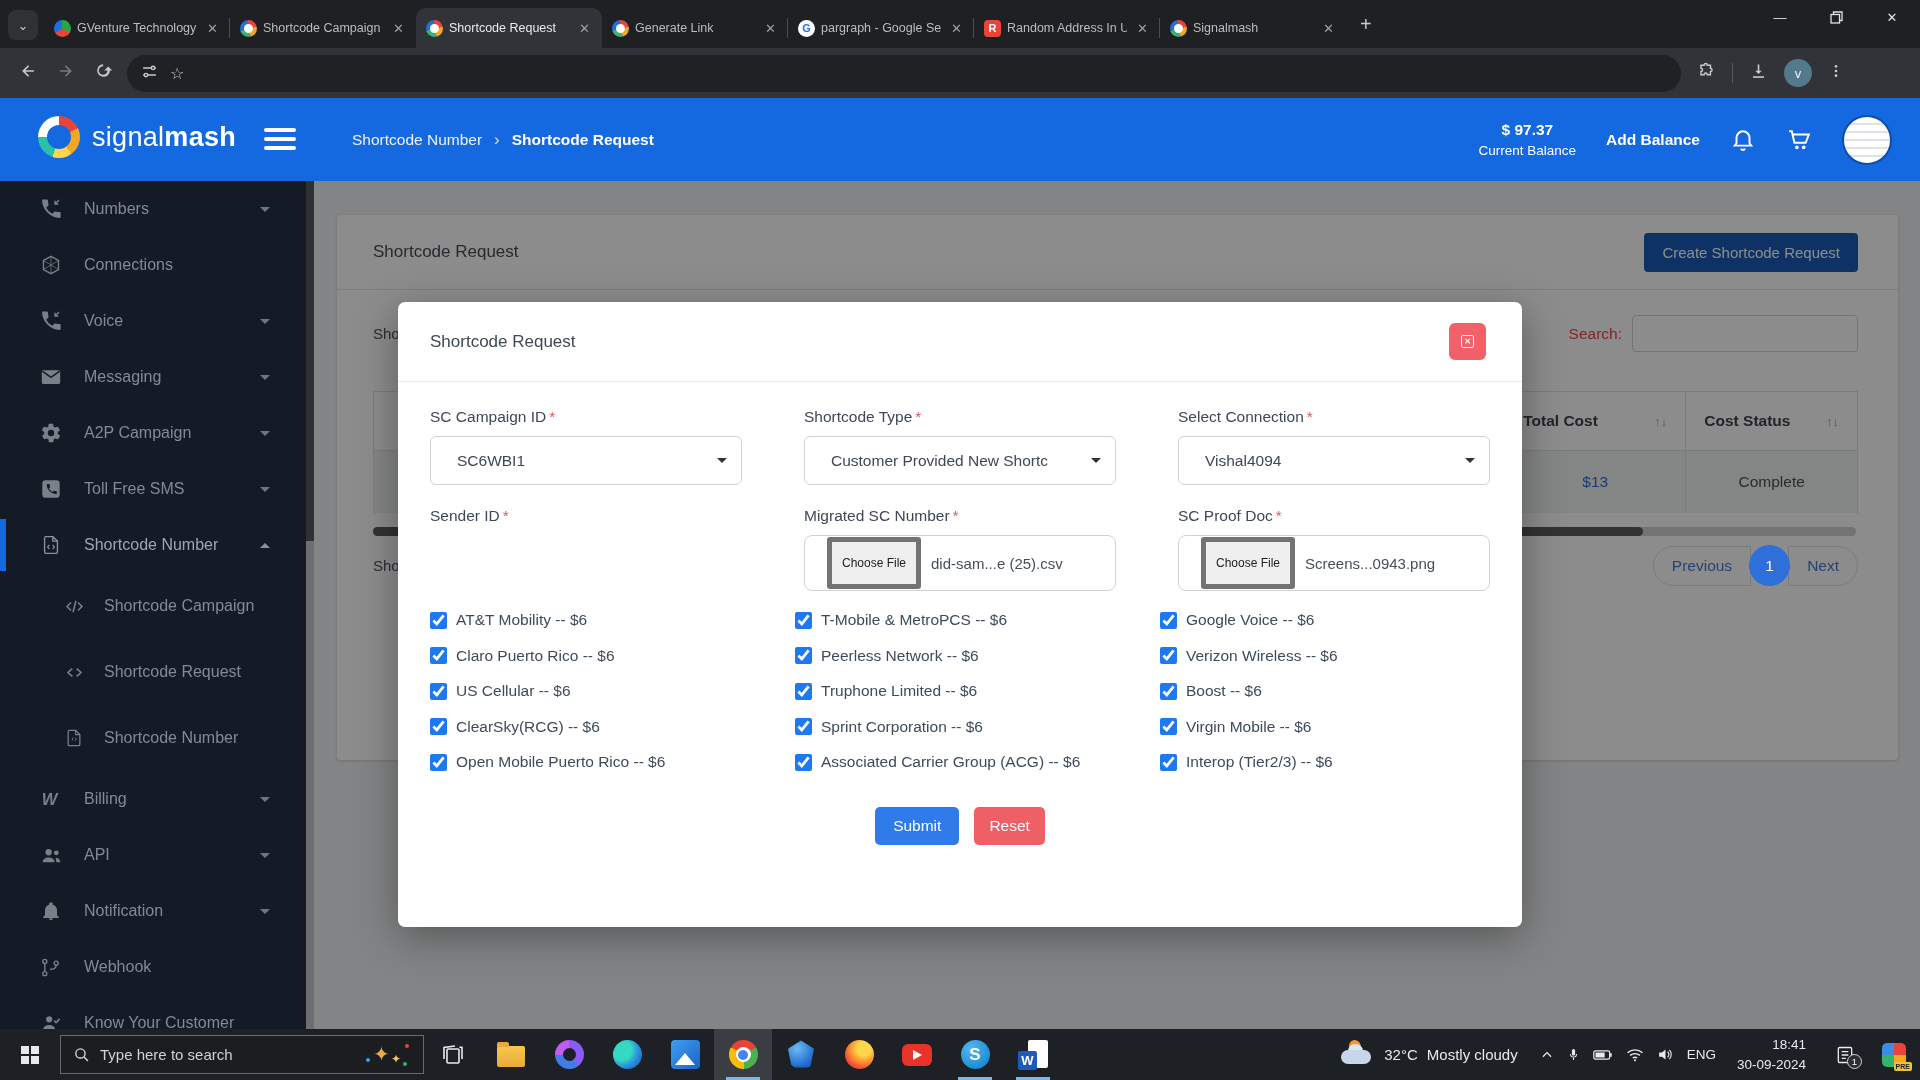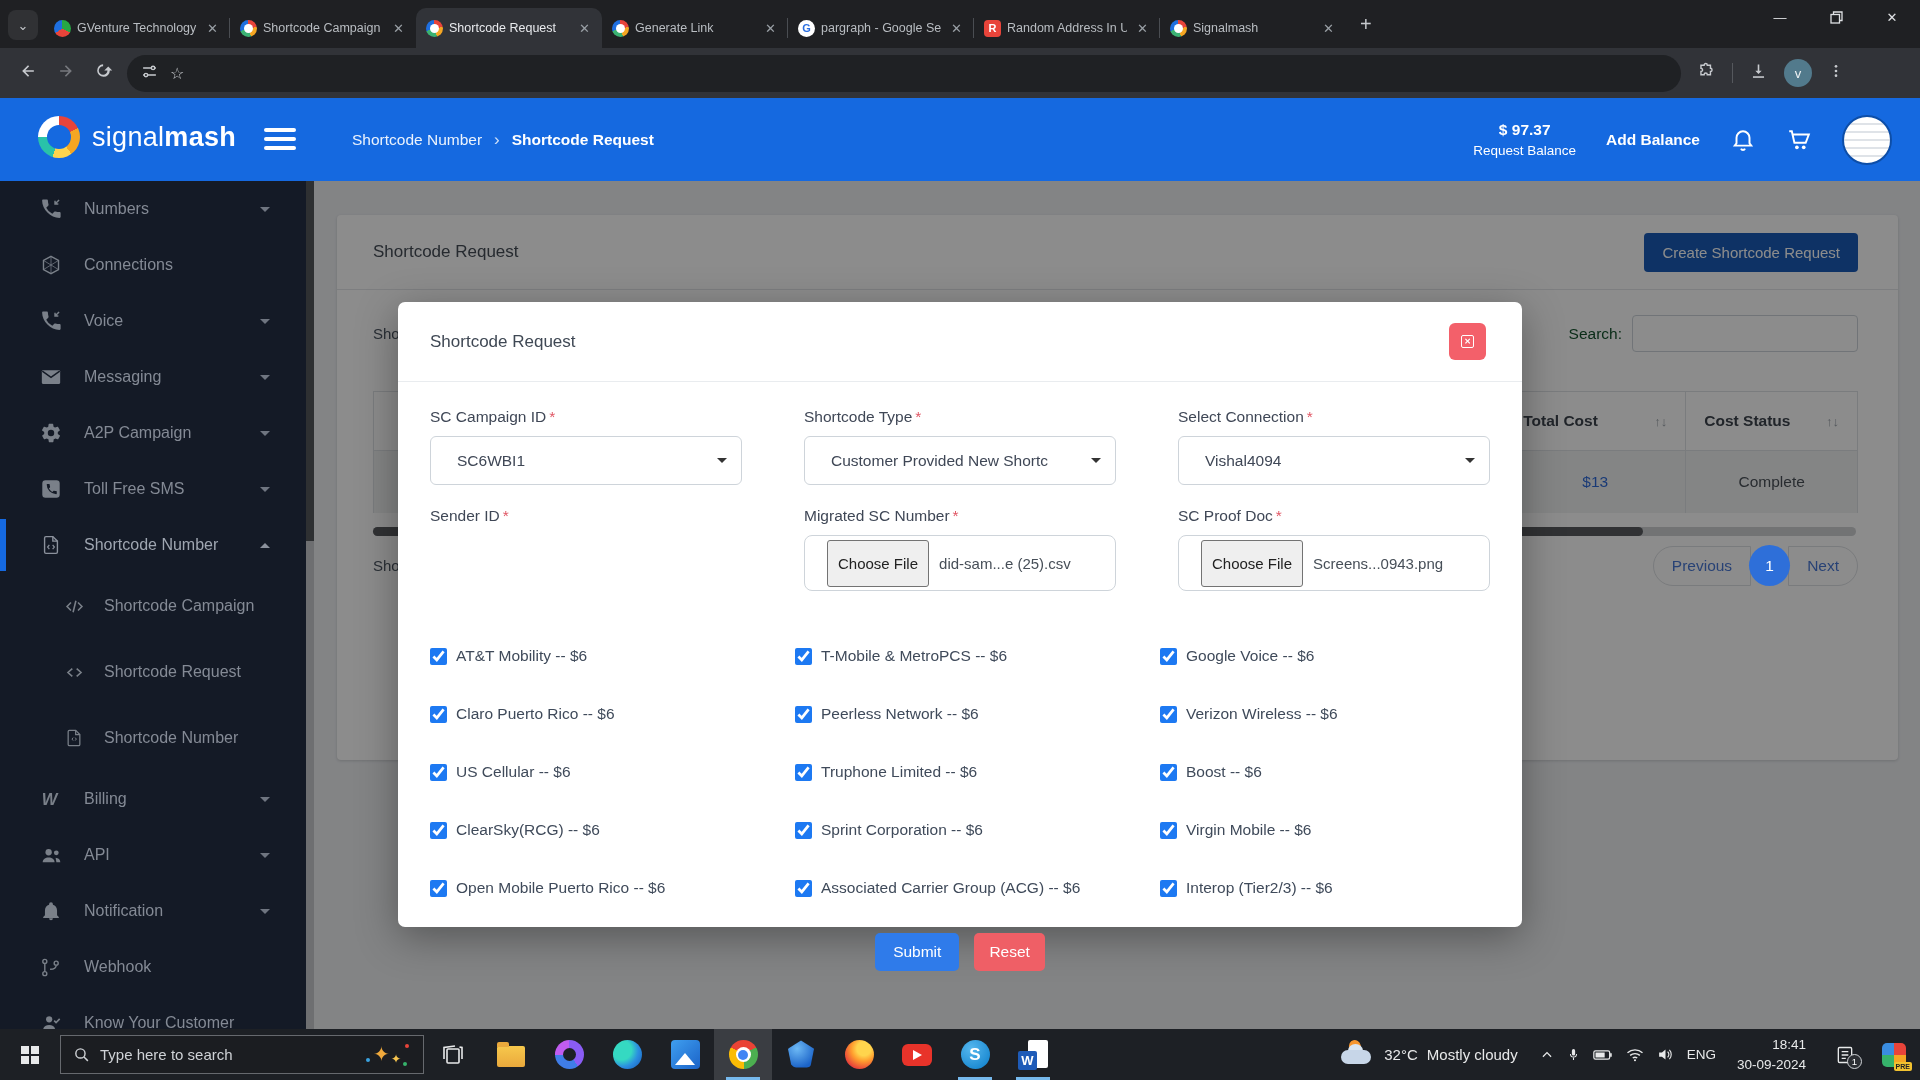--- a/index.html
+++ b/index.html
@@ -74,21 +74,21 @@
 
   
   .content { position:absolute; left:314px; top:181px; width:1606px; height:848px; background:#eef0f3; }
   .card { position:absolute; left:23px; top:34px; width:1561px; height:545px; background:#fff; border-radius:4px; box-shadow:0 1px 3px rgba(0,0,0,.15); }
   .card-head { height:75px; display:flex; align-items:center; justify-content:space-between; padding:0 40px 0 36px; border-bottom:1px solid #e3e6ea; }
   .card-title { font-size:17px; color:#454d57; }
   .btn-create { background:#1a5cb8; color:#fff; font-size:15px; padding:11px 18px; border-radius:4px; border:none; }
   .ctl-row { position:absolute; left:36px; right:40px; top:100px; display:flex; align-items:center; }
   .show-lb { font-size:15px; color:#4b5561; }
   .show-sel { width:72px; height:34px; border:1px solid #ced4da; border-radius:4px; background:#f2f3f5; margin-left:10px; }
-  .srch { margin-left:auto; display:flex; align-items:center; gap:10px; font-size:15.5px; color:#14532d; }
+  .srch { margin-left:auto; display:flex; align-items:center; gap:10px; font-size:15.5px; color:#ef4444; }
   .srch-in { width:226px; height:37px; border:1px solid #ced4da; border-radius:4px; background:#fff; }
   .tbl { position:absolute; left:36px; right:40px; top:176px; }
   .tbl-head { display:flex; border-top:1px solid #dee2e6; border-bottom:1px solid #dee2e6; height:60px; }
   .tbl-row { display:flex; background:#f1f2f3; height:62px; }
   .th, .td { display:flex; align-items:center; padding:0 18px; border-right:1px solid #dee2e6; }
   .th { font-weight:bold; color:#3d444d; font-size:15.5px; }
   .th .sort { margin-left:auto; color:#9aa1a9; font-size:13px; padding-left:26px; }
   .td { color:#4a5158; font-size:15.5px; }
   .cost-link { color:#2f6bd8; }
   .colA { width:1200px; border-left:1px solid #dee2e6; }
@@ -116,27 +116,27 @@
   .frow { display:flex; justify-content:space-between; }
   .frow + .frow { margin-top:22px; }
   .fld { width:312px; }
   .flabel { font-size:15.5px; color:#3f4756; margin-bottom:10px; }
   .ast { color:#e05563; margin-left:3px; }
   .sel { height:49px; border:1px solid #ced4da; border-radius:6px; display:flex; align-items:center; padding:0 14px 0 26px; font-size:15.5px; color:#3f4756; background:#fff; }
   .sel span { flex:1; overflow:hidden; white-space:nowrap; }
   .sel .sc { width:0; height:0; border:5px solid transparent; border-top-color:#333; margin-top:5px; }
   .tin { height:49px; border:1px solid #ced4da; border-radius:6px; display:flex; align-items:center; padding:0 26px; font-size:15.5px; color:#3f4756; }
   .file { height:56px; border:1px solid #ced4da; border-radius:8px; display:flex; align-items:center; padding:0 12px 0 22px; }
-  .file .cfb { background:#efefef; border:1px solid #737373; border-radius:3px; font-size:15px; color:#222; padding:14px 10px; white-space:nowrap; }
+  .file .cfb { background:#efefef; border:5px solid #737373; border-radius:3px; font-size:12px; color:#222; padding:14px 10px; white-space:nowrap; }
   .file .fname { margin-left:10px; font-size:15px; color:#474f58; white-space:nowrap; overflow:hidden; }
   .carrier-h { margin-top:34px; font-size:19px; color:#424b57; }
   .carriers { display:flex; justify-content:space-between; margin-top:18px; }
   .ccol { width:340px; }
   .ccol:last-child { width:330px; }
-  .cb { display:flex; align-items:center; height:22px; margin-bottom:13.5px; font-size:15.5px; color:#3f4a5a; white-space:nowrap;margin-top:36px; }
+  .cb { display:flex; align-items:center; height:22px; margin-bottom:13.5px; font-size:15.5px; color:#3f4a5a; white-space:nowrap; }
   .cb input { width:17px; height:17px; accent-color:#1d79f2; margin-right:9px; flex:none; }
   .m-actions { display:flex; justify-content:center; gap:15px; margin-top:20px; }
   .btn-submit { background:#2f7bea; color:#fff; border:none; border-radius:5px; font-size:15.5px; padding:10px 18px; }
   .btn-reset { background:#ef5f66; color:#fff; border:none; border-radius:5px; font-size:15.5px; padding:10px 15px; }
 
   
   .taskbar { position:absolute; left:0; top:1029px; width:1920px; height:51px; background:#1d2025; display:flex; align-items:center; color:#e8e9ea; }
   .tb-start { width:60px; height:51px; display:flex; align-items:center; justify-content:center; }
   .winlogo { width:18px; height:18px; display:grid; grid-template-columns:8px 8px; grid-template-rows:8px 8px; gap:2px; }
   .winlogo i { background:#e8e9ea; }
@@ -309,21 +309,21 @@
         <i></i>
       </div>
     <div class="crumbs">
       <span class="c1">Shortcode Number</span>
       <span class="csep">›</span>
       <span class="c2">Shortcode Request</span>
     </div>
     <div class="hdr-right">
       <div class="balance">
         <div class="amt">$ 97.37</div>
-        <div class="lbl">Request Balance</div>
+        <div class="lbl">Current Balance</div>
       </div>
       <span class="addbal">Add Balance</span>
       <span class="hicon">
         <svg width="26" height="26" viewBox="0 0 24 24" fill="none" stroke="#fff" stroke-width="1.8">
             <path d="M18 15v-5a6 6 0 0 0-12 0v5l-1.6 2.2h15.2z"></path>
             <path d="M10.2 20a1.9 1.9 0 0 0 3.6 0"></path>
           </svg>
       </span>
       <span class="hicon">
         <svg width="27" height="26" viewBox="0 0 24 24" fill="none" stroke="#fff" stroke-width="1.8">

